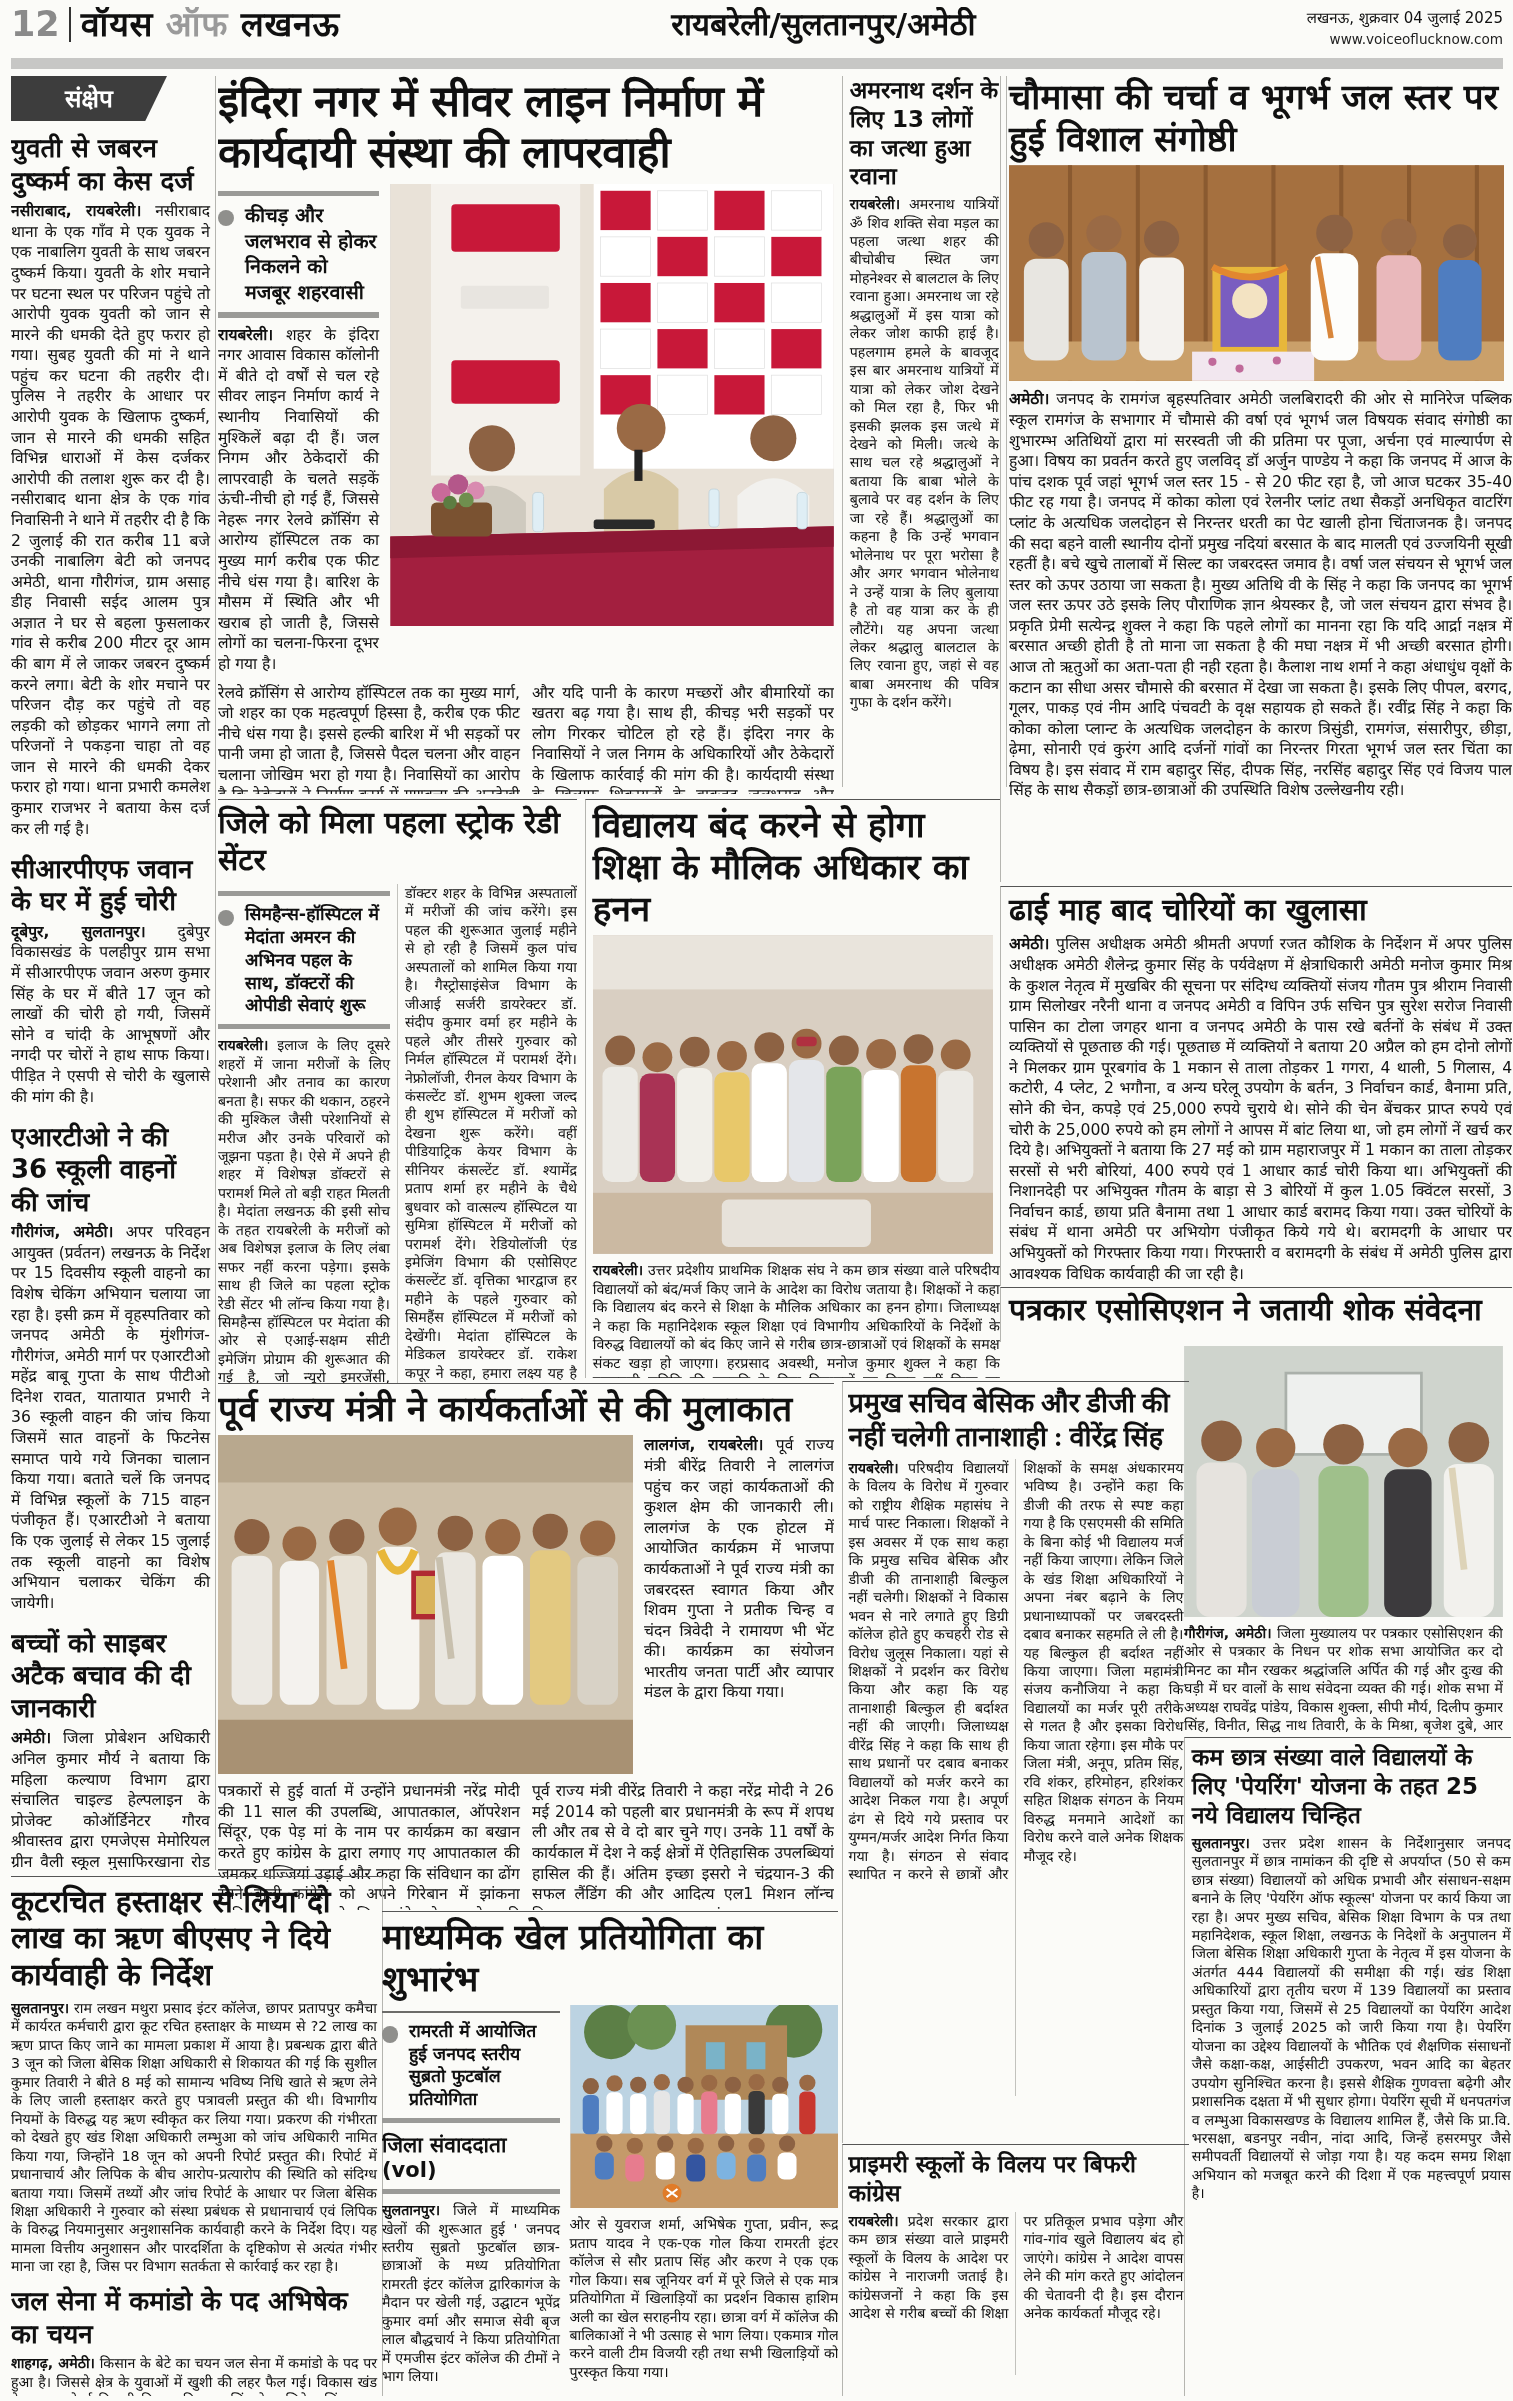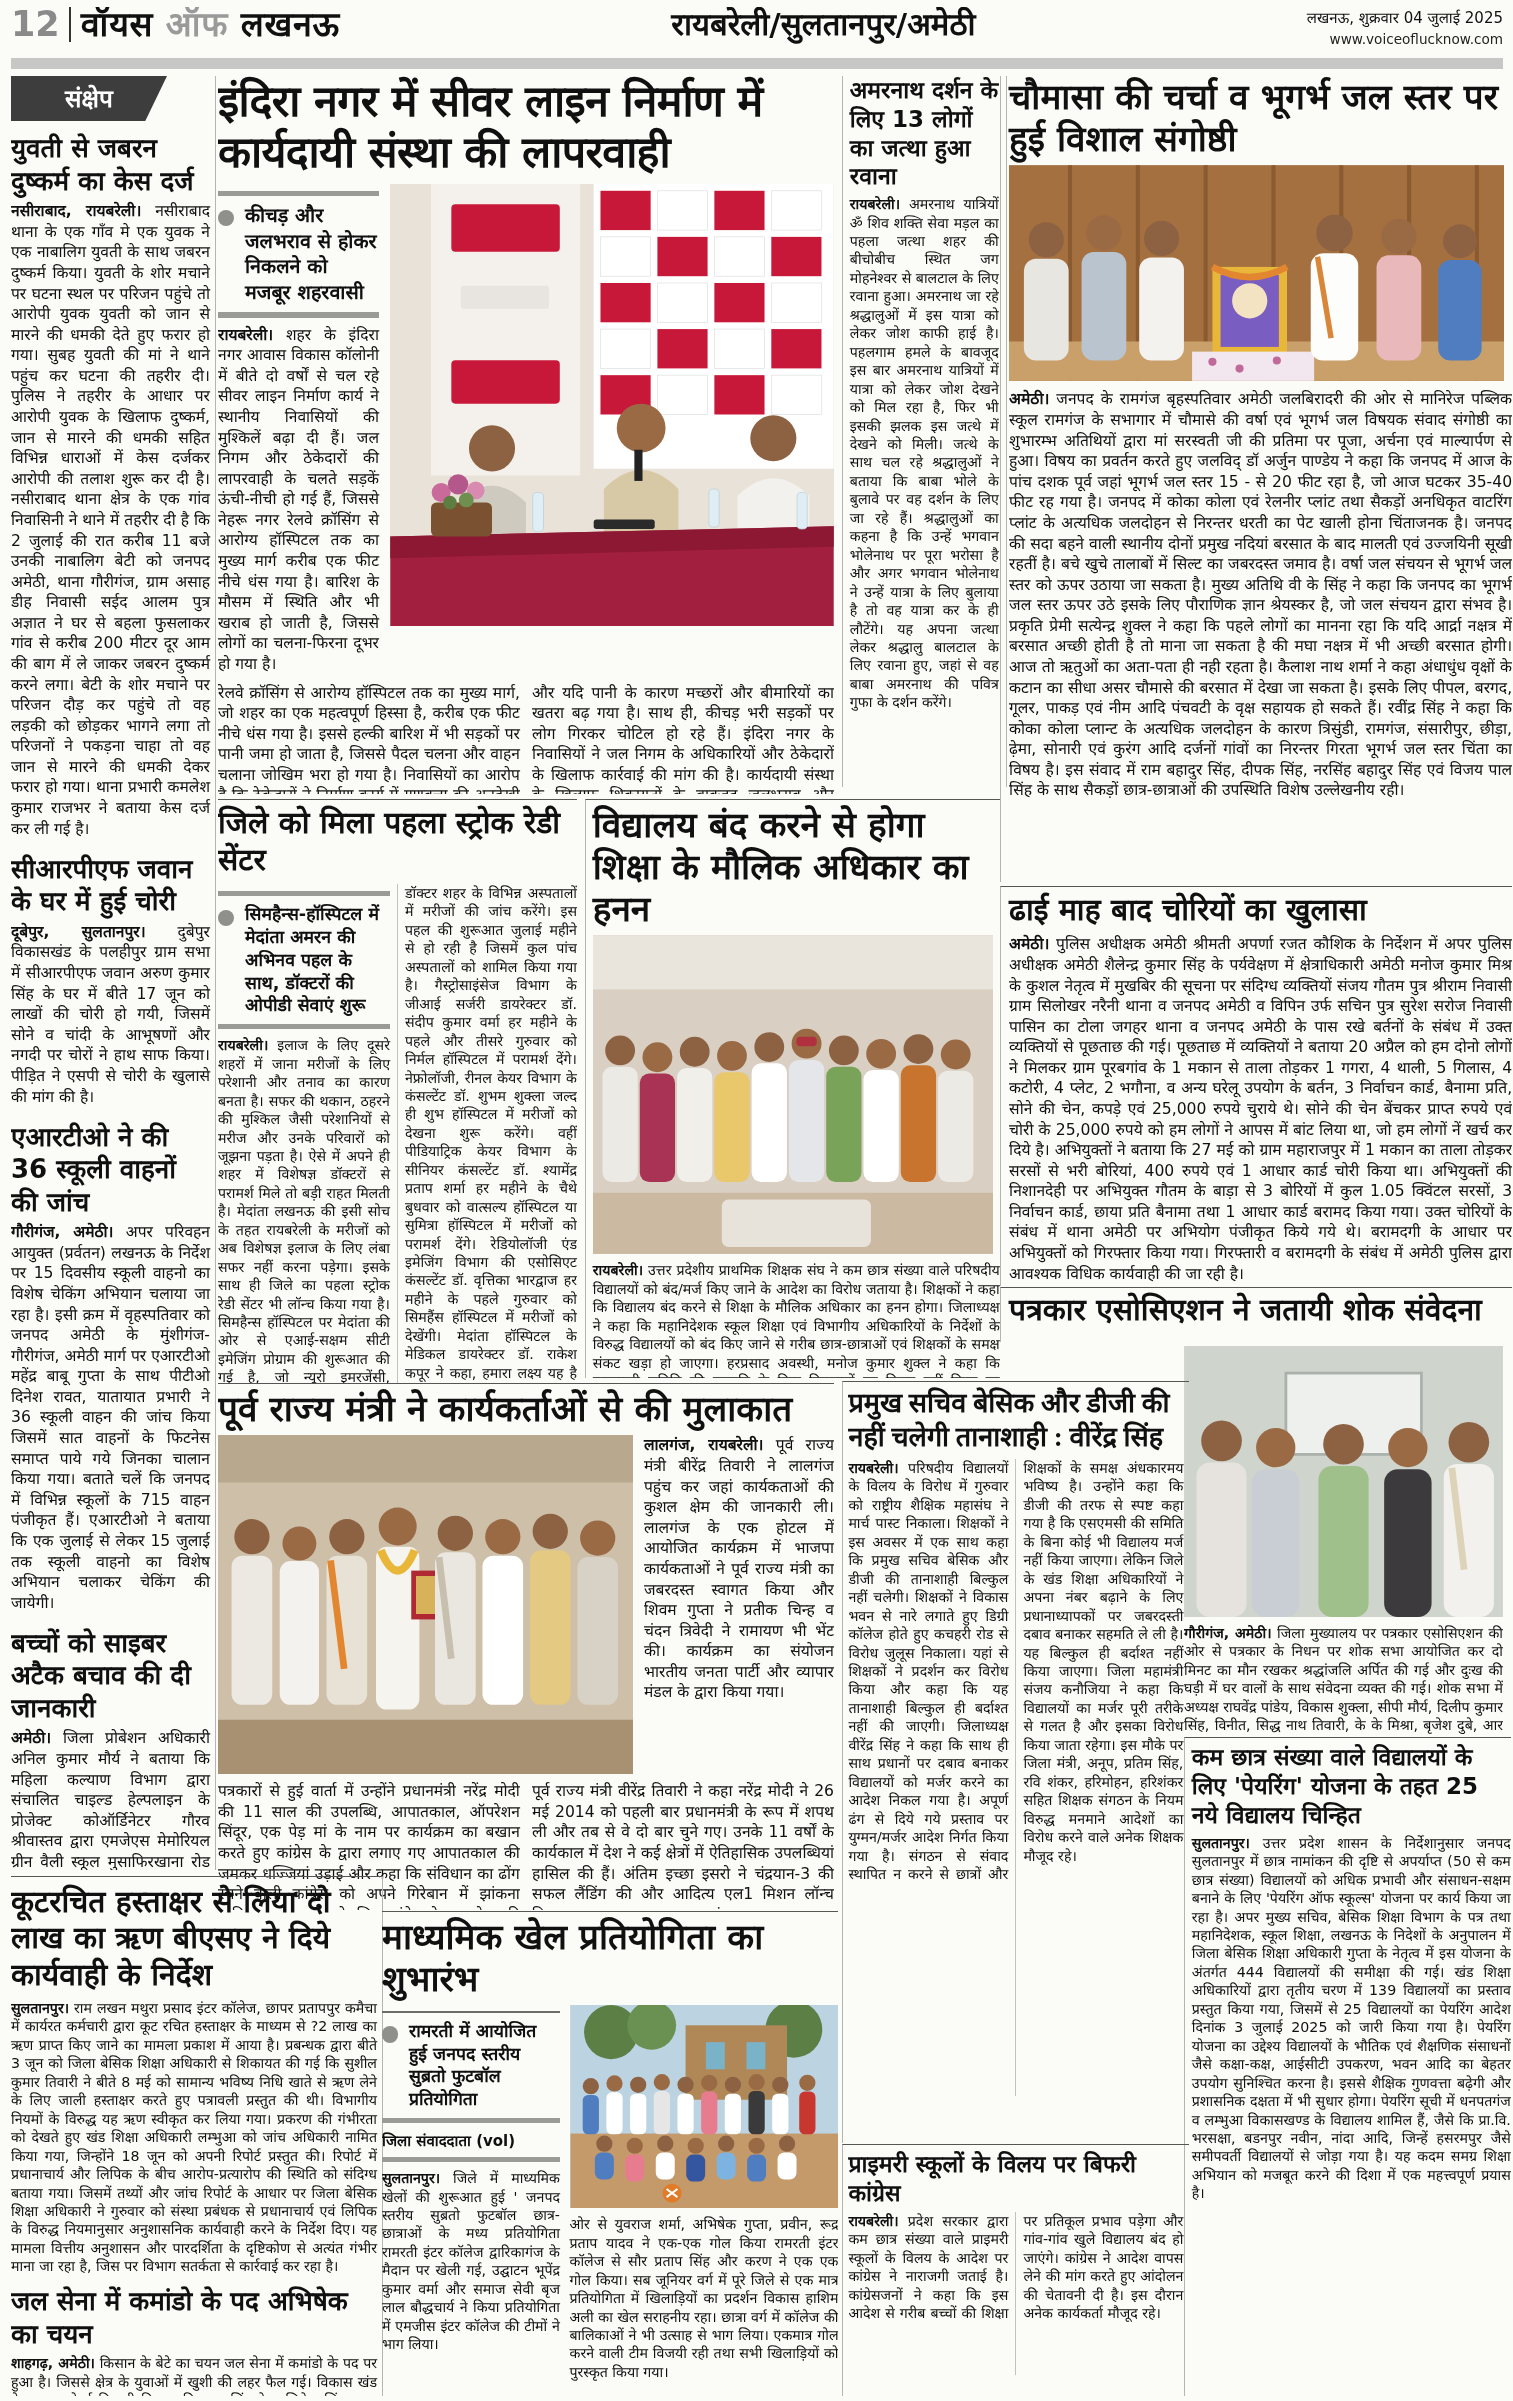--- a/index.html
+++ b/index.html
@@ -28,21 +28,21 @@
   .h-sm{font-size:26px;font-weight:800;line-height:1.25;margin:0 0 4.1px 0;}
   .h-xs{font-size:23px;font-weight:800;line-height:1.25;margin:0 0 4.1px 0;}
   .body{font-size:15.6px;line-height:1.32;text-align:justify;margin:0;}
   .body-sm{font-size:14.2px;line-height:1.3;text-align:justify;margin:0;}
   .dl{font-weight:bold;}
   .cols2{column-count:2;column-gap:15px;column-rule:0.7px solid #c2c2bd;}
   .subhead{font-size:19.7px;font-weight:800;line-height:1.3;position:relative;padding-left:27px;margin:6.8px 0;}
   .subhead .dot{position:absolute;left:0;top:6.8px;width:16.3px;height:16.3px;border-radius:50%;background:#8f8f8c;}
   .rule-thick{height:5.4px;background:#9a9a97;margin:6.8px 0;}
   .rule-thin{height:2px;background:#6c6c69;margin:5.4px 0;}
-  .byline{font-size:15px;font-weight:bold;margin:4.1px 0;}
+  .byline{font-size:21px;font-weight:bold;margin:4.1px 0;}
   .photo{background:#ddd;display:block;}
   .photo svg{display:block;width:100%;height:100%;}
   .row{display:flex;}
 </style>
 </head>
 <body>
 
 <div id="page">
 
   <div class="block hdr" style="left:11px;top:6.8px;width:1492px;height:46px;">

